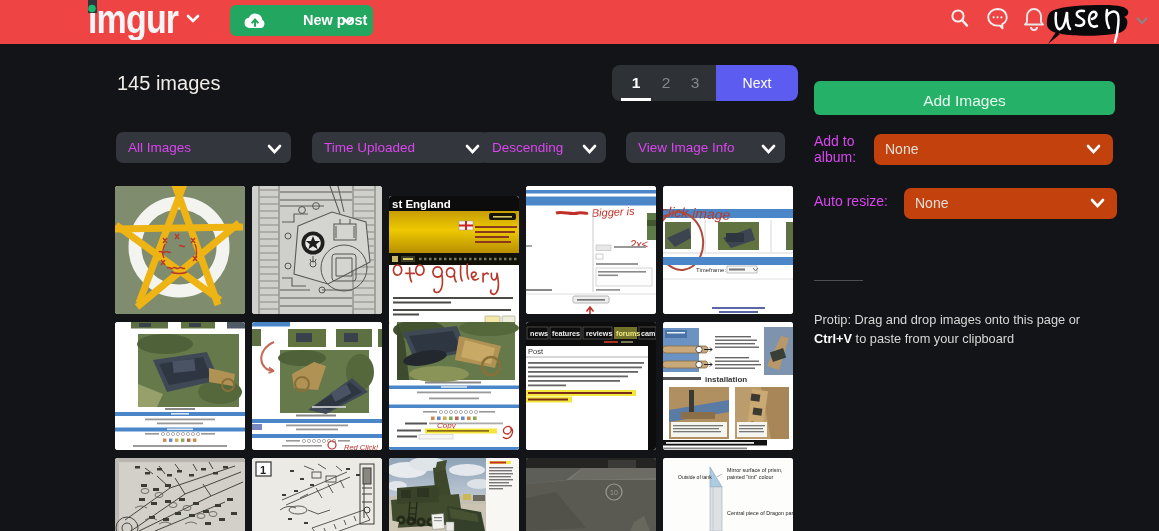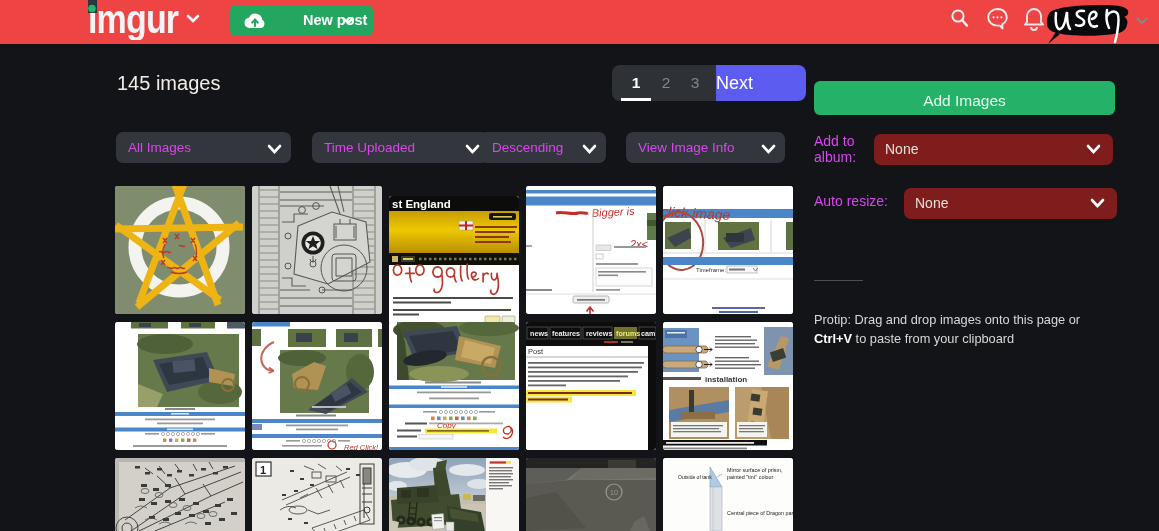--- a/index.html
+++ b/index.html
@@ -15,29 +15,29 @@
   #newpost .cloud { position:absolute; left:13px; top:7px; }
   #newpost .txt { position:absolute; left:45px;margin-left:28px; }
   #newpost .chev { position:absolute; left:112px; top:12px; }
 
   
   #heading { position:absolute; left:117px; top:72px; color:#f0ede8; font-size:20px; }
   #pager { position:absolute; left:612px; top:65px; width:180px; height:36px; background:#2e3136; border-radius:8px; }
   #pager .num { position:absolute; top:0; width:30px; height:36px; line-height:36px; text-align:center; font-size:15.5px; }
   #pager .n1 { left:620px; color:#fff; font-weight:bold; }
   #pager .bar1 { position:absolute; left:9px; top:33px; width:30px; height:3px; background:#fff; }
-  #nextbtn { position:absolute; left:716px; top:65px; width:90px; height:36px; background:#5c5cf0; border-radius:0 8px 8px 0; color:#fff; font-size:18px; line-height:36px; }
+  #nextbtn { position:absolute; left:716px; top:65px; width:82px; height:36px; background:#5c5cf0; border-radius:0 8px 8px 0; color:#fff; font-size:14px; text-align:center; line-height:36px; }
   #addimg { position:absolute; left:814px; top:65px; width:301px; height:34px; background:#25b168; border-radius:6px; color:#e7f9ef; font-size:15.5px; text-align:center; line-height:39px;margin-top:16px; }
 
   .drop { position:absolute; top:132px; height:31px; background:#33363c; border-radius:7px; color:#d946ef; font-size:13.5px; line-height:31px; }
   .drop .lbl { position:absolute; left:12px; }
   .drop svg { position:absolute; right:9px; top:12px; }
 
   .sidelabel { position:absolute; color:#d946ef; font-size:14px; line-height:16px; }
-  .sdrop { position:absolute; background:#7f1d1d; border-radius:7px; color:#e3e0da; font-size:14px; }
+  .sdrop { position:absolute; background:#c2410c; border-radius:7px; color:#e3e0da; font-size:14px; }
   .sdrop .lbl { position:absolute; left:11px; }
   .sdrop svg { position:absolute; right:12px; top:10px; }
 
   #divider { position:absolute; left:814px; top:280px; width:49px; height:1px; background:#4c4e52; }
   #protip { position:absolute; left:814px; top:311px; width:280px; color:#d8d8d8; font-size:12.8px; line-height:18.5px; }
   #protip b { color:#fff; }
 
   .thumb { position:absolute; width:130px; height:128px; border-radius:3px; overflow:hidden; background:#fff; }
 </style>
 </head>

